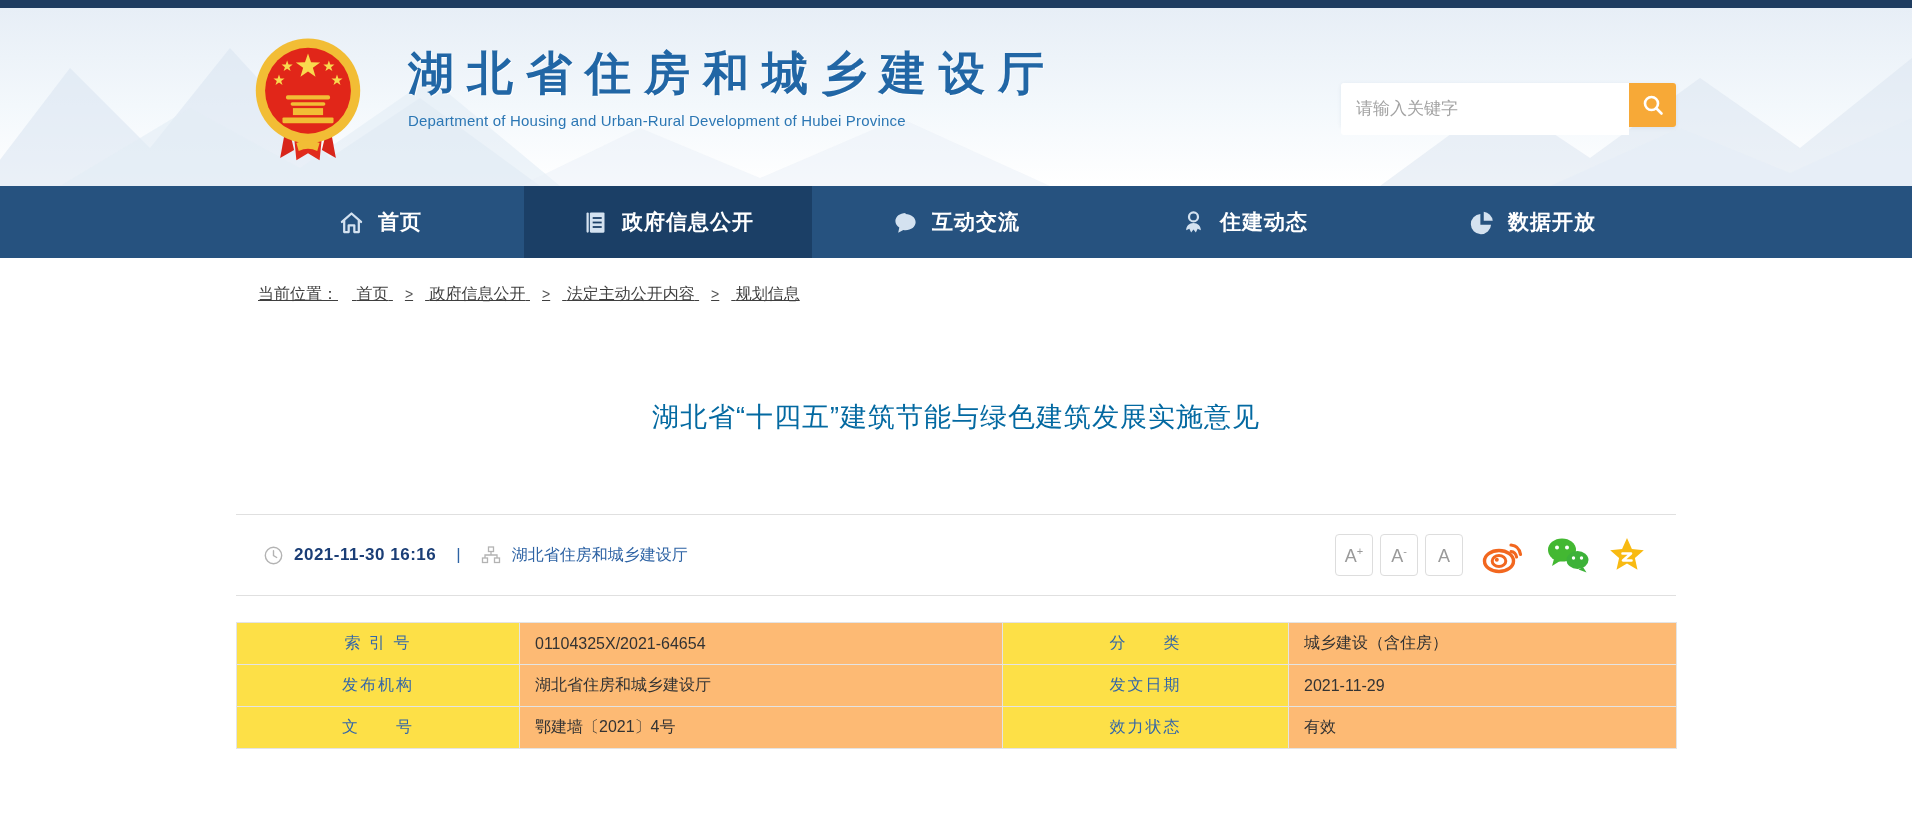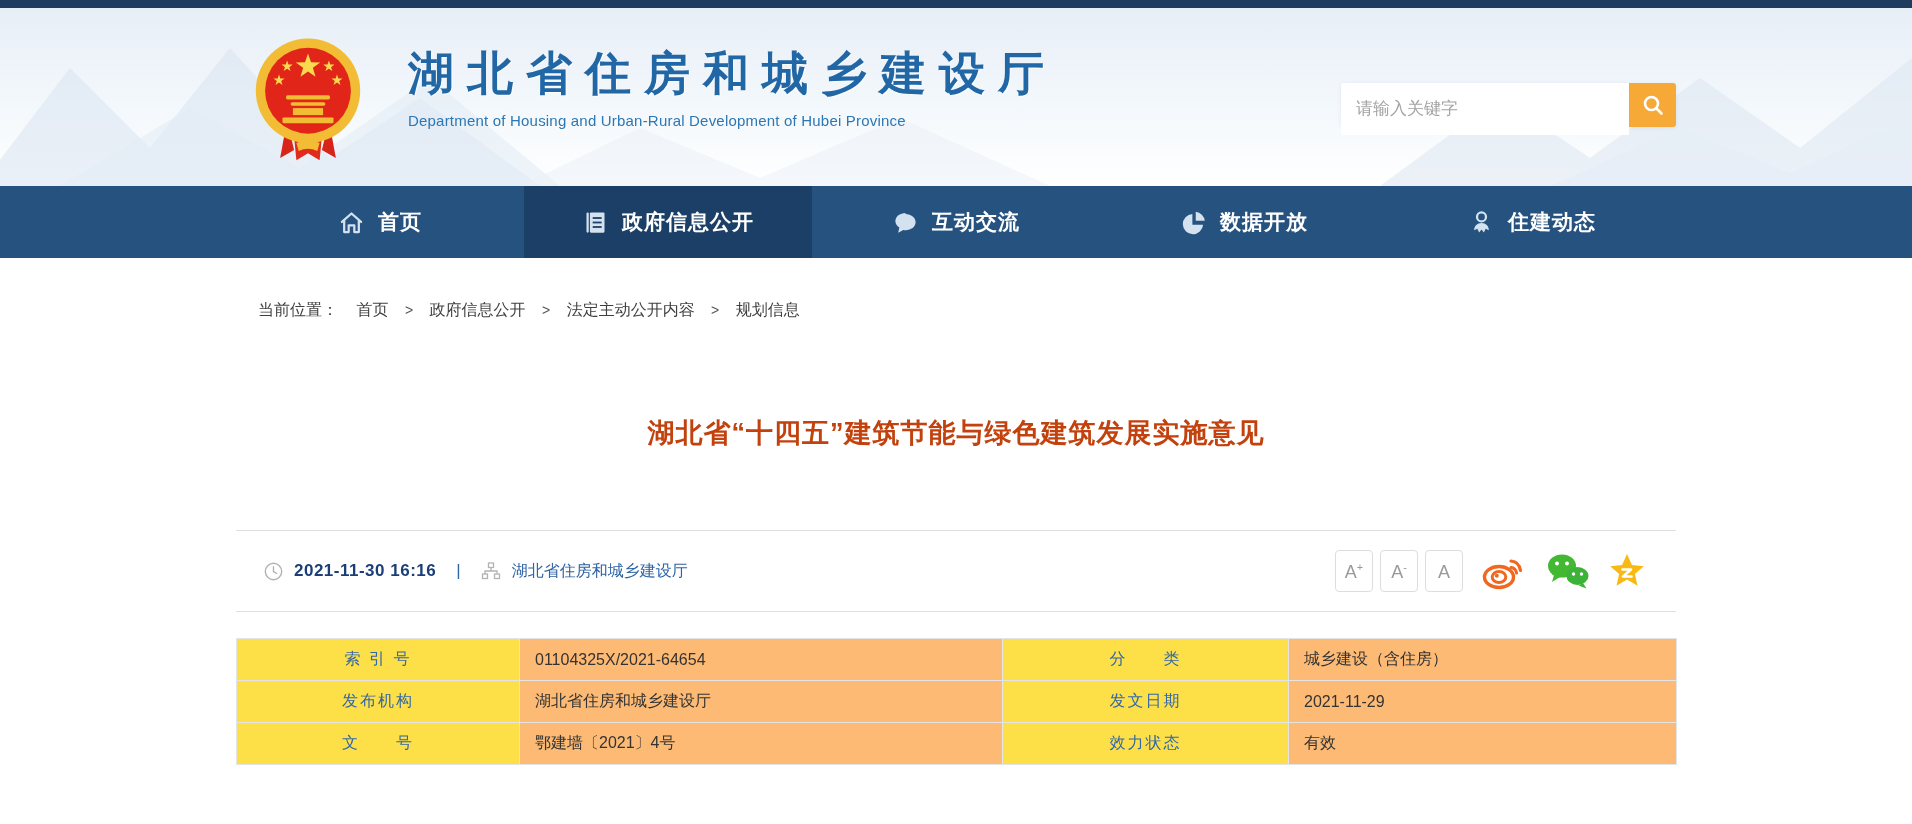--- a/index.html
+++ b/index.html
@@ -38,27 +38,27 @@
   .nav-item { flex:1; display:flex; align-items:center; justify-content:center; gap:13px;
     color:#fff; font-size:21px; font-weight:bold; letter-spacing:1px; cursor:pointer; }
   .nav-item.active { background:#1b3f66; }
   .nav-item svg { width:27px; height:27px; }
   .nicon-stroke { stroke:#d4e2f0; fill:none; stroke-width:2; stroke-linejoin:round; stroke-linecap:round; }
   .nicon-fill { fill:#d4e2f0; }
 
   
   .container { width:1440px; margin:0 auto; }
 
-  .breadcrumb { margin-top:42px; padding-left:22px; font-size:16px; color:#3f3f3f; height:20px; }
+  .breadcrumb { margin-top:26px; padding-left:22px; font-size:16px; color:#3f3f3f; height:20px;text-decoration:underline; }
   .breadcrumb a { color:#3f3f3f; text-decoration:none; cursor:pointer; }
   .breadcrumb .crumb-sep { margin:0 12px; color:#555; font-size:14px; }
   .breadcrumb .crumb-label { margin-right:14px; }
 
   .doc-title { margin-top:95px; text-align:center; font-size:27px; line-height:36px;
-    font-weight:700; color:#c2410c; letter-spacing:1px; }
+    font-weight:400; color:#0369a1; letter-spacing:1px; }
 
   .meta-row { margin-top:79px; height:82px; border-top:1px solid #e0e0e0; border-bottom:1px solid #e0e0e0;
     display:flex; align-items:center; justify-content:space-between; padding:0 30px 0 28px; }
   .meta-left { display:flex; align-items:center; }
   .meta-left .clock { margin-right:11px; }
   .meta-date { color:#1b3e76; font-size:17px; font-weight:bold; letter-spacing:.5px; }
   .meta-pipe { color:#2e63a4; font-size:17px; margin:0 20px; }
   .meta-left .org { margin-right:11px; }
   .meta-agency { color:#2e63a4; font-size:16px; text-decoration:none; cursor:pointer; }
 
@@ -146,31 +146,31 @@
       <span>政府信息公开</span>
     </a>
     <a class="nav-item">
       <svg viewBox="0 0 24 24">
         <path class="nicon-fill" d="M12 3.5c-5 0-9 3.2-9 7.2 0 2.3 1.4 4.4 3.5 5.7L5.5 21l4.6-2.4c.6.1 1.2.2 1.9.2 5 0 9-3.2 9-7.1s-4-7.2-9-7.2z"></path>
       </svg>
       <span>互动交流</span>
     </a>
     <a class="nav-item">
       <svg viewBox="0 0 24 24">
+        <circle class="nicon-stroke" cx="12" cy="7" r="4"></circle>
+        <path class="nicon-fill" d="M12 12.5c-3.8 0-6.5 2.6-6.5 6.3l2.8-1.2 1.6 3.2 2.1-2.6 2.1 2.6 1.6-3.2 2.8 1.2c0-3.7-2.7-6.3-6.5-6.3z"></path>
+      </svg>
+      <span>住建动态</span>
+    </a>
+    <a class="nav-item">
+      <svg viewBox="0 0 24 24">
         <path class="nicon-fill" d="M11 4.5a9 9 0 1 0 9.5 9.5H11z"></path>
         <path class="nicon-fill" d="M14 2.5a9 9 0 0 1 8 8h-8z"></path>
       </svg>
       <span>数据开放</span>
-    </a>
-    <a class="nav-item">
-      <svg viewBox="0 0 24 24">
-        <circle class="nicon-stroke" cx="12" cy="7" r="4"></circle>
-        <path class="nicon-fill" d="M12 12.5c-3.8 0-6.5 2.6-6.5 6.3l2.8-1.2 1.6 3.2 2.1-2.6 2.1 2.6 1.6-3.2 2.8 1.2c0-3.7-2.7-6.3-6.5-6.3z"></path>
-      </svg>
-      <span>住建动态</span>
     </a>
   </div>
 </nav>
 
 <main class="container">
 
   <div class="breadcrumb">
     <span class="crumb-label">当前位置：</span>
     <a>首页</a>
     <span class="crumb-sep">&gt;</span>

